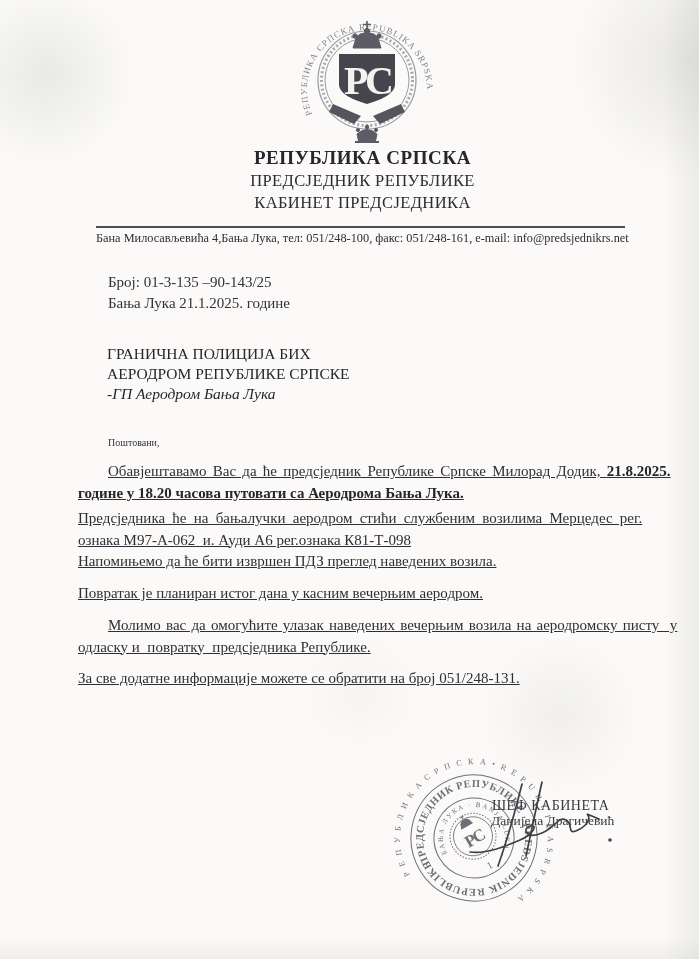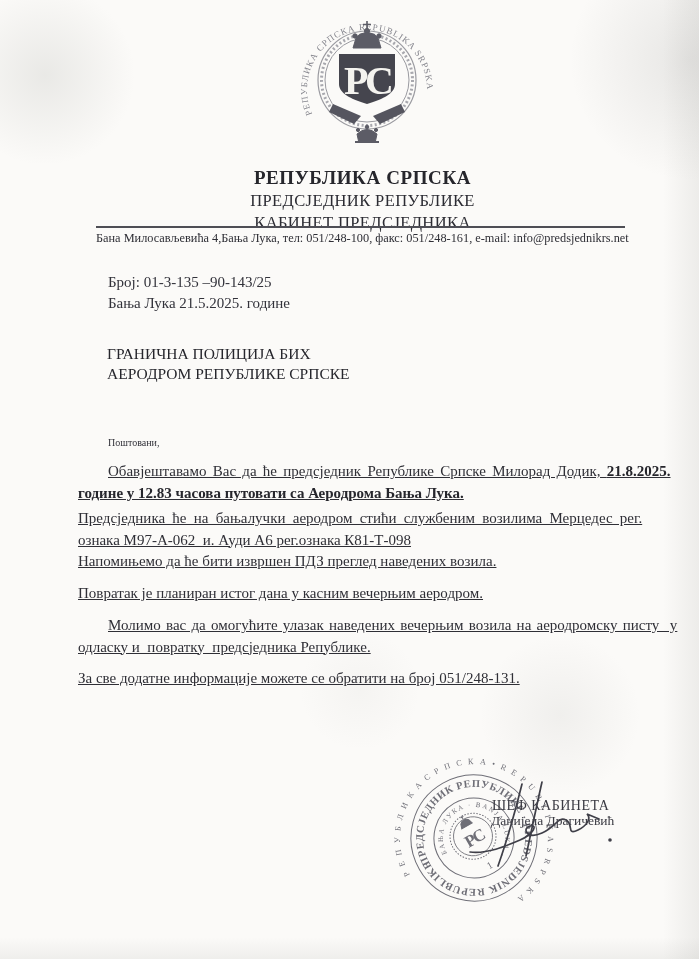--- a/index.html
+++ b/index.html
@@ -15,21 +15,21 @@
       linear-gradient(to left, rgba(150,150,146,.14), rgba(150,150,146,0) 36px),
       linear-gradient(to top, rgba(150,150,146,.12), rgba(150,150,146,0) 22px),
       #fbfaf8;
     overflow:hidden;
     font-family:"Liberation Serif","DejaVu Serif",serif;
     color:#32323a;
   }
   .abs{position:absolute;}
   .line{white-space:pre;}
   
-  .lh-block{left:100px;top:167px;width:525px;text-align:center;}
+  .lh-block{left:100px;top:147px;width:525px;text-align:center;}
   .lh1{font-size:19px;font-weight:bold;letter-spacing:.6px;color:#26262c;}
   .lh2,.lh3{font-size:16.5px;letter-spacing:.4px;margin-top:2px;color:#2c2c33;}
   .rule{left:96px;top:226px;width:529px;height:2px;background:#4e4e55;}
   .contact{left:96px;top:231px;width:529px;text-align:center;font-size:12.3px;color:#2e2e35;}
   
   .ref{left:108px;top:272px;font-size:15px;line-height:21px;}
   
   .recip{left:107px;top:344px;font-size:15.5px;line-height:20px;font-weight:normal;color:#26262c;}
   .recip .it{font-style:italic;}
   
@@ -94,33 +94,34 @@
   <div class="abs lh-block">
     <div class="lh1">РЕПУБЛИКА СРПСКА</div>
     <div class="lh2">ПРЕДСЈЕДНИК РЕПУБЛИКЕ</div>
     <div class="lh3">КАБИНЕТ ПРЕДСЈЕДНИКА</div>
   </div>
   <div class="abs rule"></div>
   <div class="abs contact line">Бана Милосављевића 4,Бања Лука, тел: 051/248-100, факс: 051/248-161, e-mail: info@predsjednikrs.net</div>
 
   <div class="abs ref">
     <div class="line">Број: 01-3-135 –90-143/25</div>
-    <div class="line">Бања Лука 21.5.2025. године</div>
+    <div class="line">Бања Лука 21.1.2025. године</div>
   </div>
 
   <div class="abs recip">
     <div class="line">ГРАНИЧНА ПОЛИЦИЈА БИХ</div>
     <div class="line">АЕРОДРОМ РЕПУБЛИКЕ СРПСКЕ</div>
+    <div class="line it">-ГП Аеродром Бања Лука</div>
   </div>
 
   <div class="abs salut line">Поштовани,</div>
 
   <div class="abs bodytxt" style="left:78px;top:461px;">
     <div class="line indent ws2"><span>Обавјештавамо Вас да ће предсједник Републике Српске Милорад Додик, </span><span class="b">21.8.2025.</span></div>
-    <div class="line b">године у 12.83 часова путовати са Аеродрома Бања Лука.</div>
+    <div class="line b">године у 18.20 часова путовати са Аеродрома Бања Лука.</div>
   </div>
 
   <div class="abs bodytxt" style="left:78px;top:508px;">
     <div class="line ws3">Предсједника ће на бањалучки аеродром стићи службеним возилима Мерцедес рег.</div>
     <div class="line">ознака М97-А-062  и. Ауди А6 рег.ознака К81-Т-098</div>
     <div class="line">Напомињемо да ће бити извршен ПДЗ преглед наведених возила.</div>
   </div>
 
   <div class="abs bodytxt line" style="left:78px;top:583px;">Повратак је планиран истог дана у касним вечерњим аеродром.</div>
 

